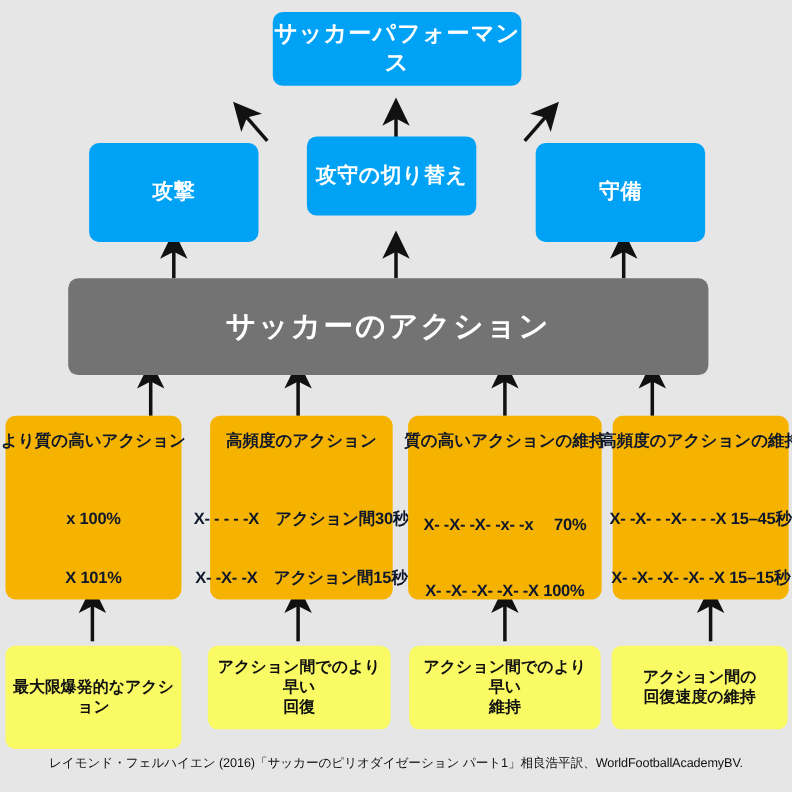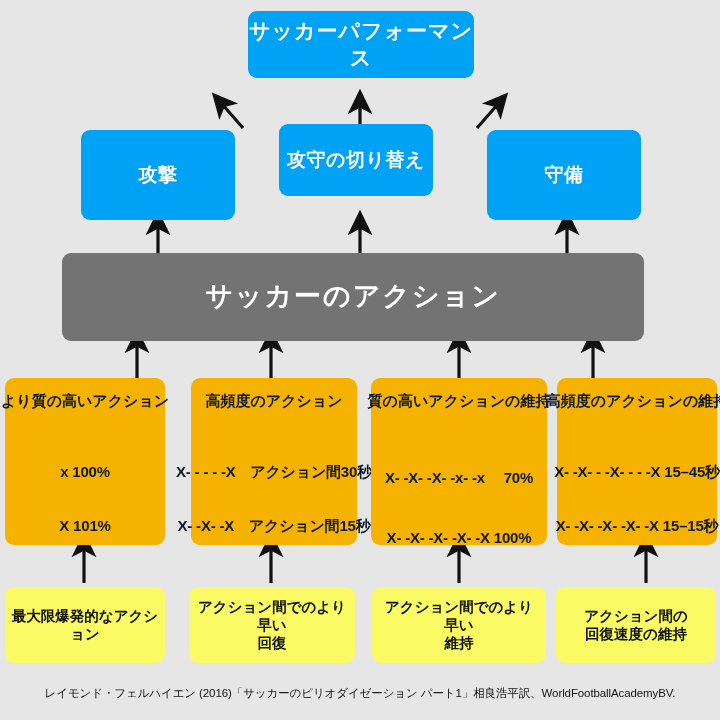--- a/index.html
+++ b/index.html
@@ -193,21 +193,21 @@
     <div class="o-line">X- -X- -X- -x- -x　 70%</div>
     <div class="o-line">X- -X- -X- -X- -X 100%</div>
   </div>
 
   <div class="box box-orange" style="left:557px; top:378px; width:160px; height:167px;">
     <div class="o-title">高頻度のアクションの維持</div>
     <div class="o-line">X- -X- - -X- - - -X 15–45秒</div>
     <div class="o-line">X- -X- -X- -X- -X 15–15秒</div>
   </div>
 
-  <div class="box box-yellow" style="left:5px; top:587px; width:160px; height:76px;">
+  <div class="box box-yellow" style="left:5px; top:587px; width:160px; height:94px;">
     <span style="white-space:pre-line;">最大限爆発的なアクション</span>
   </div>
   <div class="box box-yellow" style="left:189px; top:587px; width:166px; height:76px;">
     <span style="white-space:pre-line;">アクション間でのより早い
 回復</span>
   </div>
   <div class="box box-yellow" style="left:372px; top:587px; width:174px; height:76px;">
     <span style="white-space:pre-line;">アクション間でのより早い
 維持</span>
   </div>

